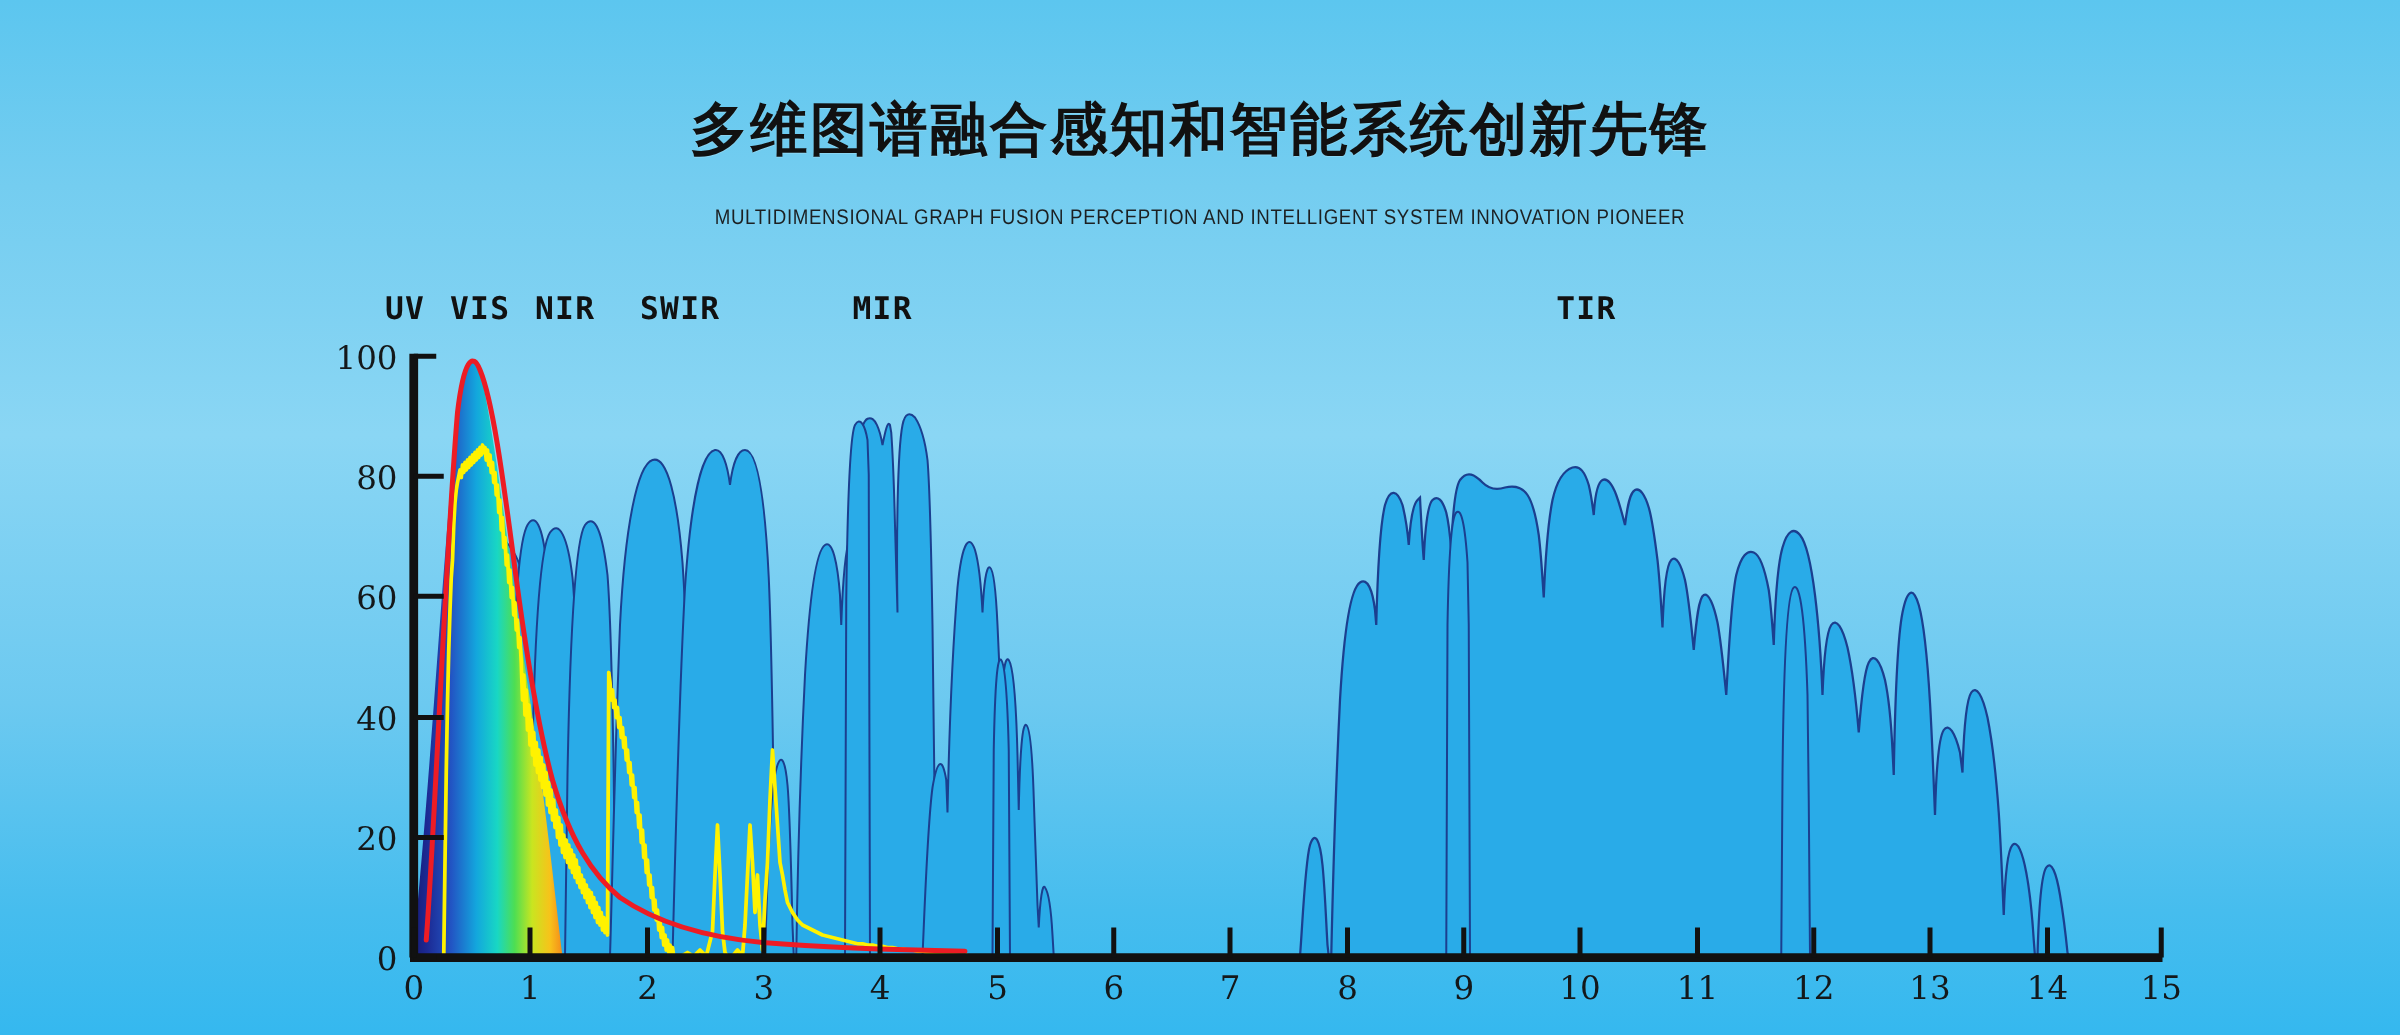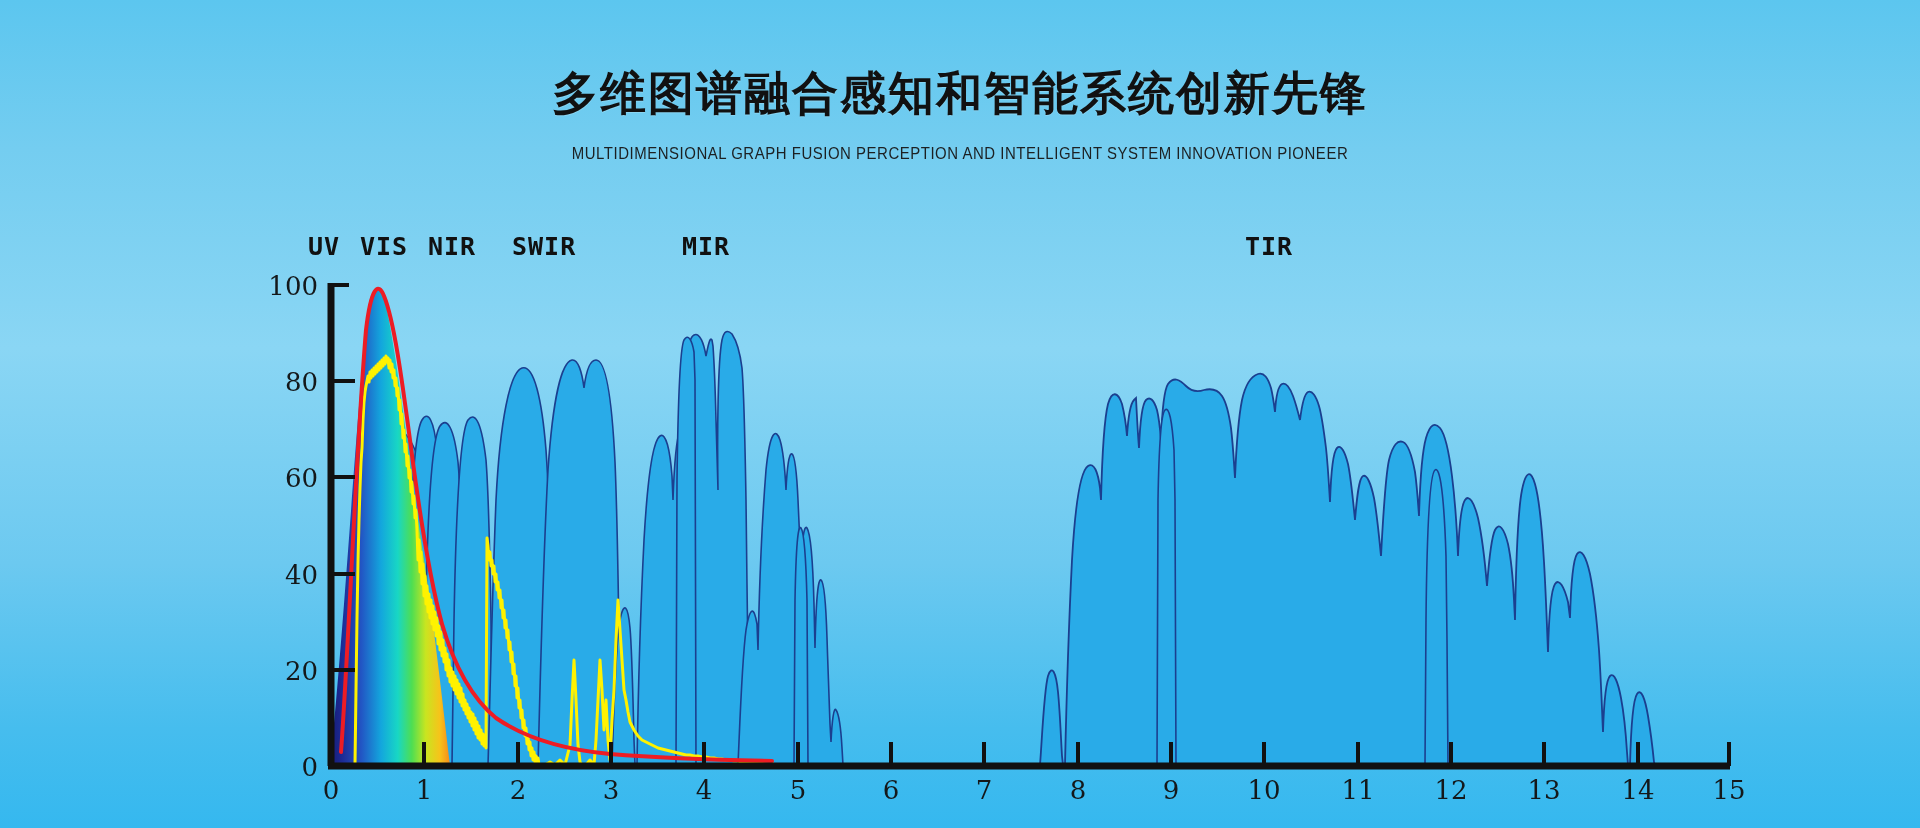--- a/index.html
+++ b/index.html
@@ -16,21 +16,21 @@
        #35b8ef 100%);
     position:relative;
   }
   #chart-root{position:absolute;inset:0;}
 
   .title-block{
     position:absolute;top:0;left:0;width:1920px;text-align:center;
     pointer-events:none;
   }
   .main-title{
-    margin:8px;padding-top:62px;
+    margin:18px;padding-top:62px;
     font-family:"Liberation Sans",sans-serif;
     font-size:46px;font-weight:bold;letter-spacing:2px;
     color:#111111;line-height:1.0;
     text-shadow:0 1px 0 rgba(255,255,255,.18);
   }
   .sub-title{
     margin:0;padding-top:20px;
     font-family:"Liberation Sans",sans-serif;
     font-size:17px;font-weight:400;letter-spacing:.6px;
     color:#1c2022;

